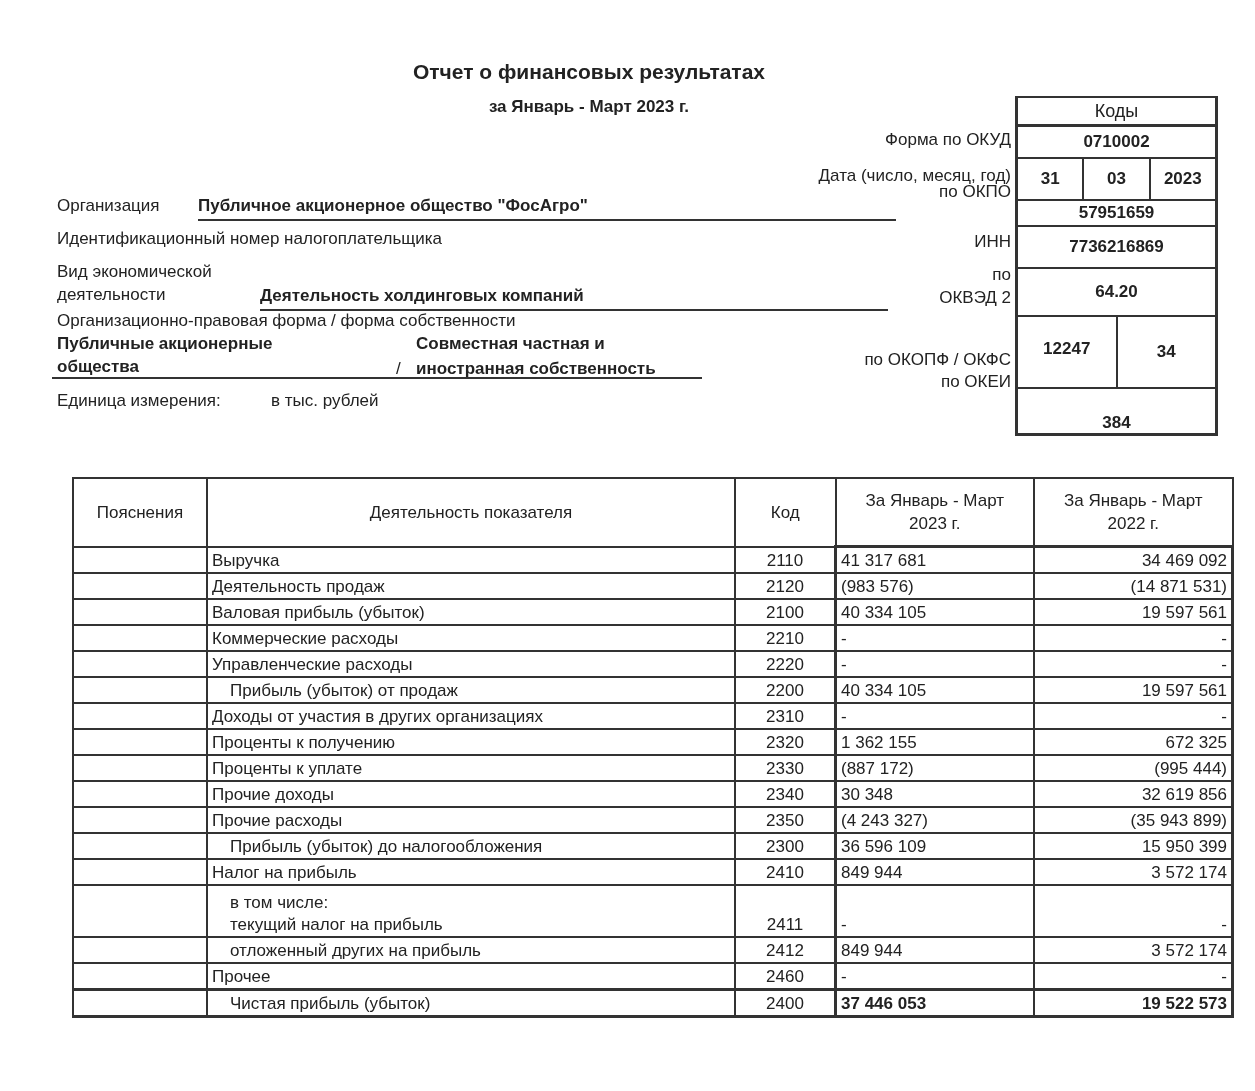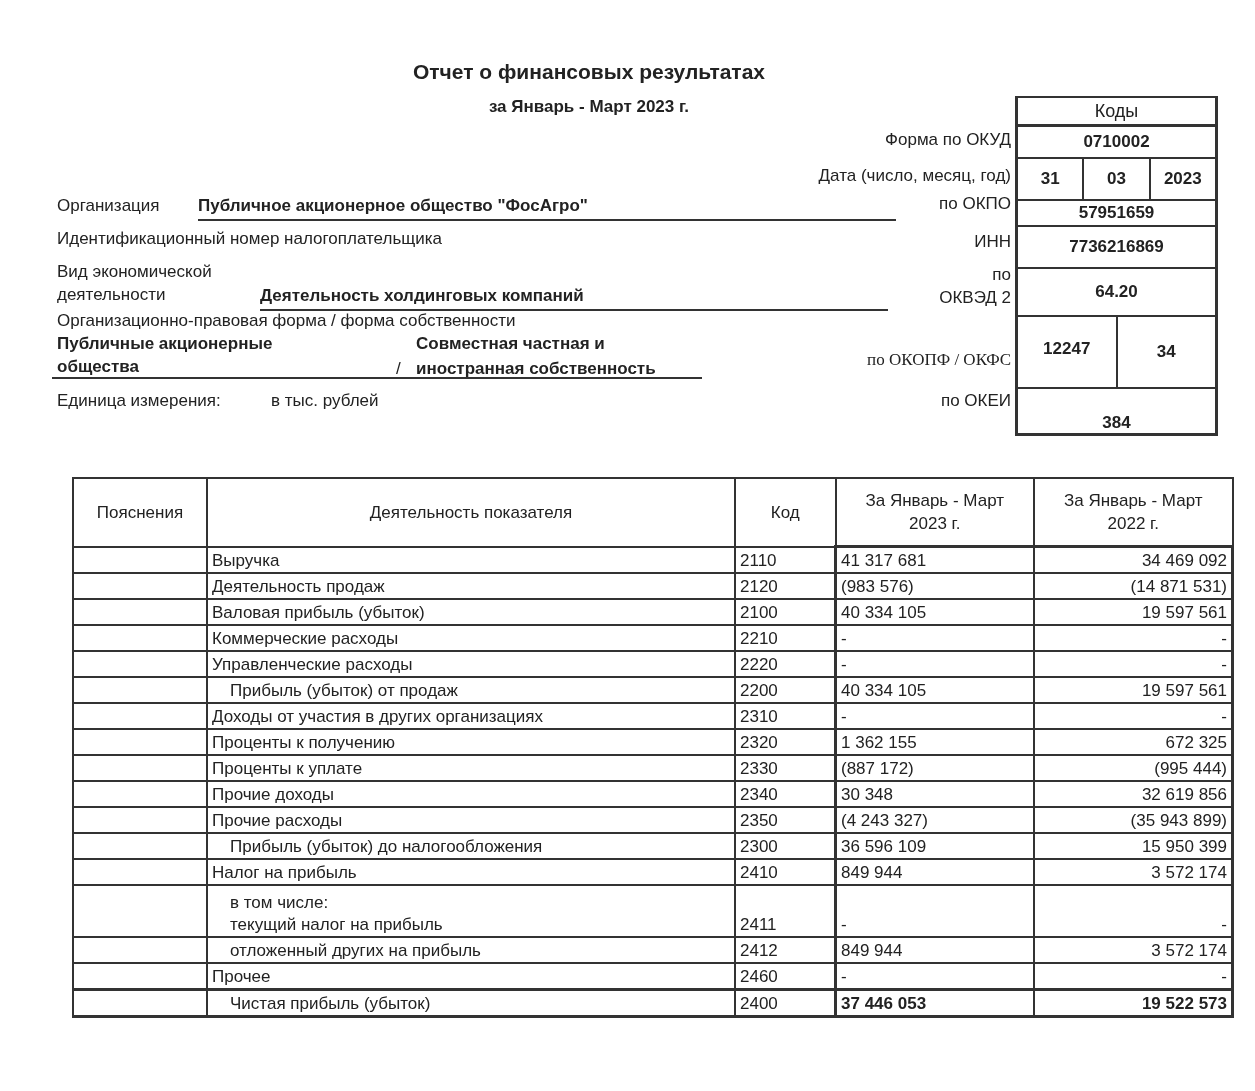--- a/index.html
+++ b/index.html
@@ -31,21 +31,21 @@
     position: absolute; left: 72px; top: 477px; border-collapse: collapse;
     font-size: 17px;
   }
   table.fin td, table.fin th {
     border: 2px solid #333; padding: 0 4px; font-weight: normal;
   }
   table.fin th { height: 66px; vertical-align: middle; text-align: center; line-height: 23px; }
   table.fin td { height: 24px; line-height: 22px; vertical-align: bottom; }
   .c1 { width: 124px; }
   .c2 { width: 500px; }
-  .c3 { width: 90px; text-align: left; }
+  .c3 { width: 90px; text-align: center; }
   .c4 { width: 188px; text-align: left; }
   .c5 { width: 188px; text-align: right; }
   td.c4, td.c5 { padding-right: 3px; }
   .ind { padding-left: 22px !important; }
   tr.total td.c4, tr.total td.c5 { font-weight: bold; }
   tr.tall td { height: 50px; }
   .thick-l { border-left: 3px solid #333 !important; }
   .thick-r { border-right: 3px solid #333 !important; }
   tr.first td.c4, tr.first td.c5 { border-top: 3px solid #333; }
   tr.total td { border-top: 3px solid #333; border-bottom: 3px solid #333; margin-left: 24px; }
@@ -79,26 +79,26 @@
     <div class="cell" style="align-items:flex-start; padding-top:22px;">12247</div>
     <div class="cell">34</div>
   </div>
   <div class="row" style="height:44px;">
     <div class="cell" style="align-items:flex-end;">384</div>
   </div>
 </div>
 
 <div class="abs rlabel" style="top:130px;">Форма по ОКУД</div>
 <div class="abs rlabel" style="top:166px;">Дата (число, месяц, год)</div>
-<div class="abs rlabel" style="top:194px;">по ОКПО</div>
+<div class="abs rlabel" style="top:182px;">по ОКПО</div>
 <div class="abs rlabel" style="top:232px;">ИНН</div>
 <div class="abs rlabel" style="top:265px;">по</div>
 <div class="abs rlabel" style="top:288px;">ОКВЭД 2</div>
-<div class="abs rlabel" style="top:350px;font-family:Liberation Serif, serif;">по ОКОПФ / ОКФС</div>
-<div class="abs rlabel" style="top:391px;">по ОКЕИ</div>
+<div class="abs rlabel" style="top:350px;">по ОКОПФ / ОКФС</div>
+<div class="abs rlabel" style="top:372px;">по ОКЕИ</div>
 
 <div class="abs lbl" style="left:57px; top:196px;">Организация</div>
 <div class="abs bold uline" style="left:198px; top:196px; width:698px; height:23px;">Публичное акционерное общество "ФосАгро"</div>
 <div class="abs lbl" style="left:57px; top:229px;">Идентификационный номер налогоплательщика</div>
 <div class="abs lbl" style="left:57px; top:262px;">Вид экономической</div>
 <div class="abs lbl" style="left:57px; top:285px;">деятельности</div>
 <div class="abs bold uline" style="left:260px; top:286px; width:628px; height:23px;">Деятельность холдинговых компаний</div>
 <div class="abs lbl" style="left:57px; top:311px;">Организационно-правовая форма / форма собственности</div>
 <div class="abs bold" style="left:57px; top:334px;">Публичные акционерные</div>
 <div class="abs bold" style="left:57px; top:357px;">общества</div>

